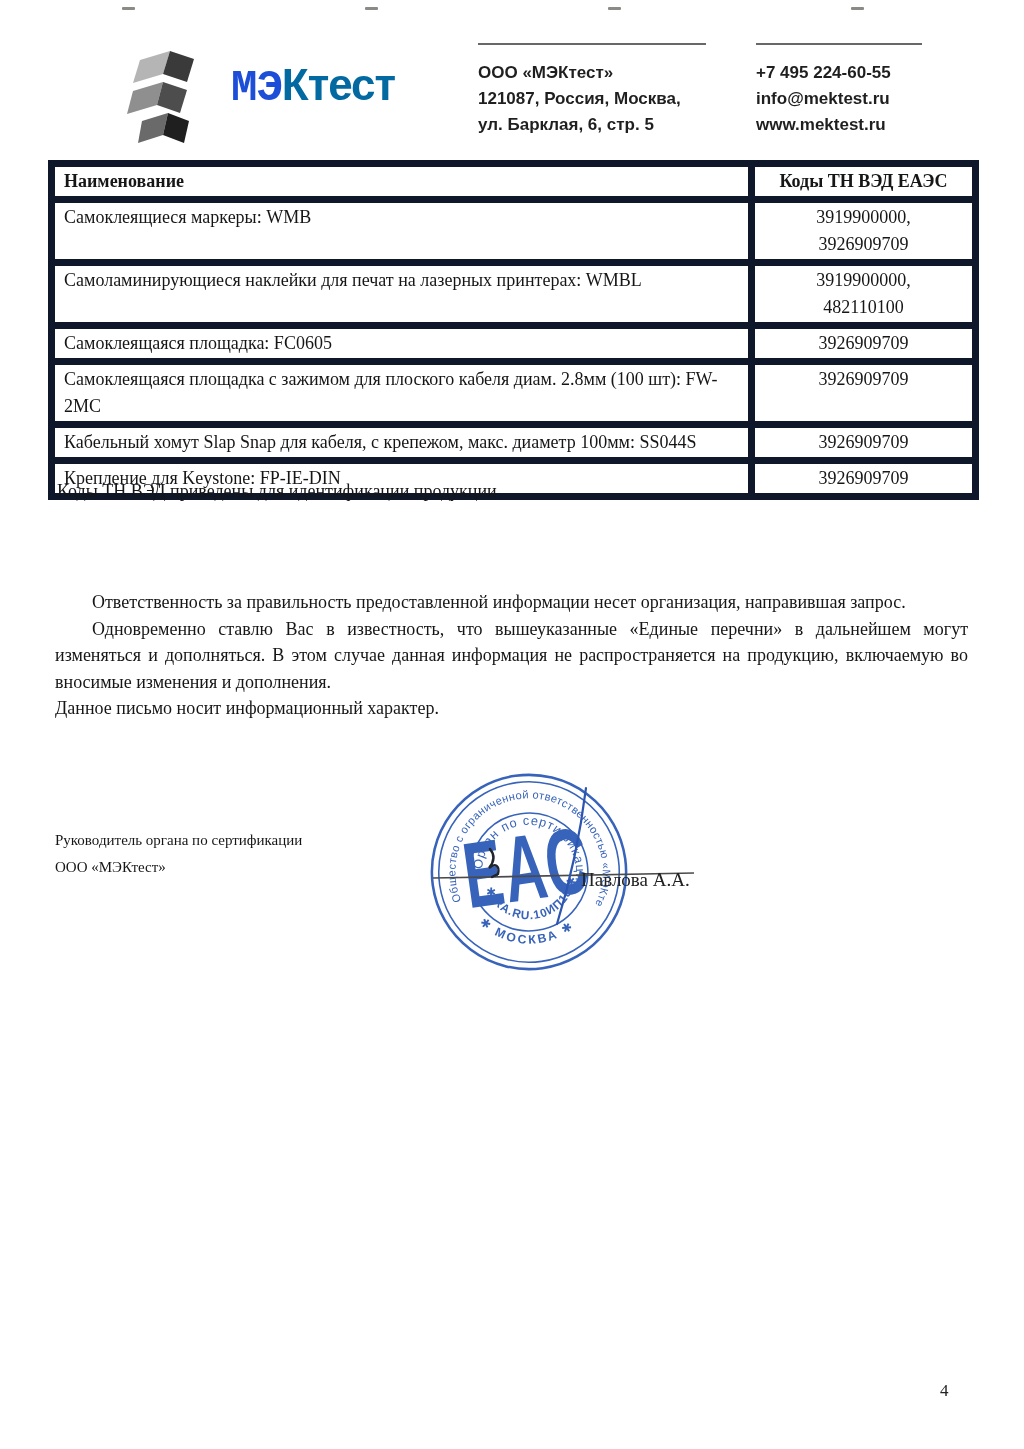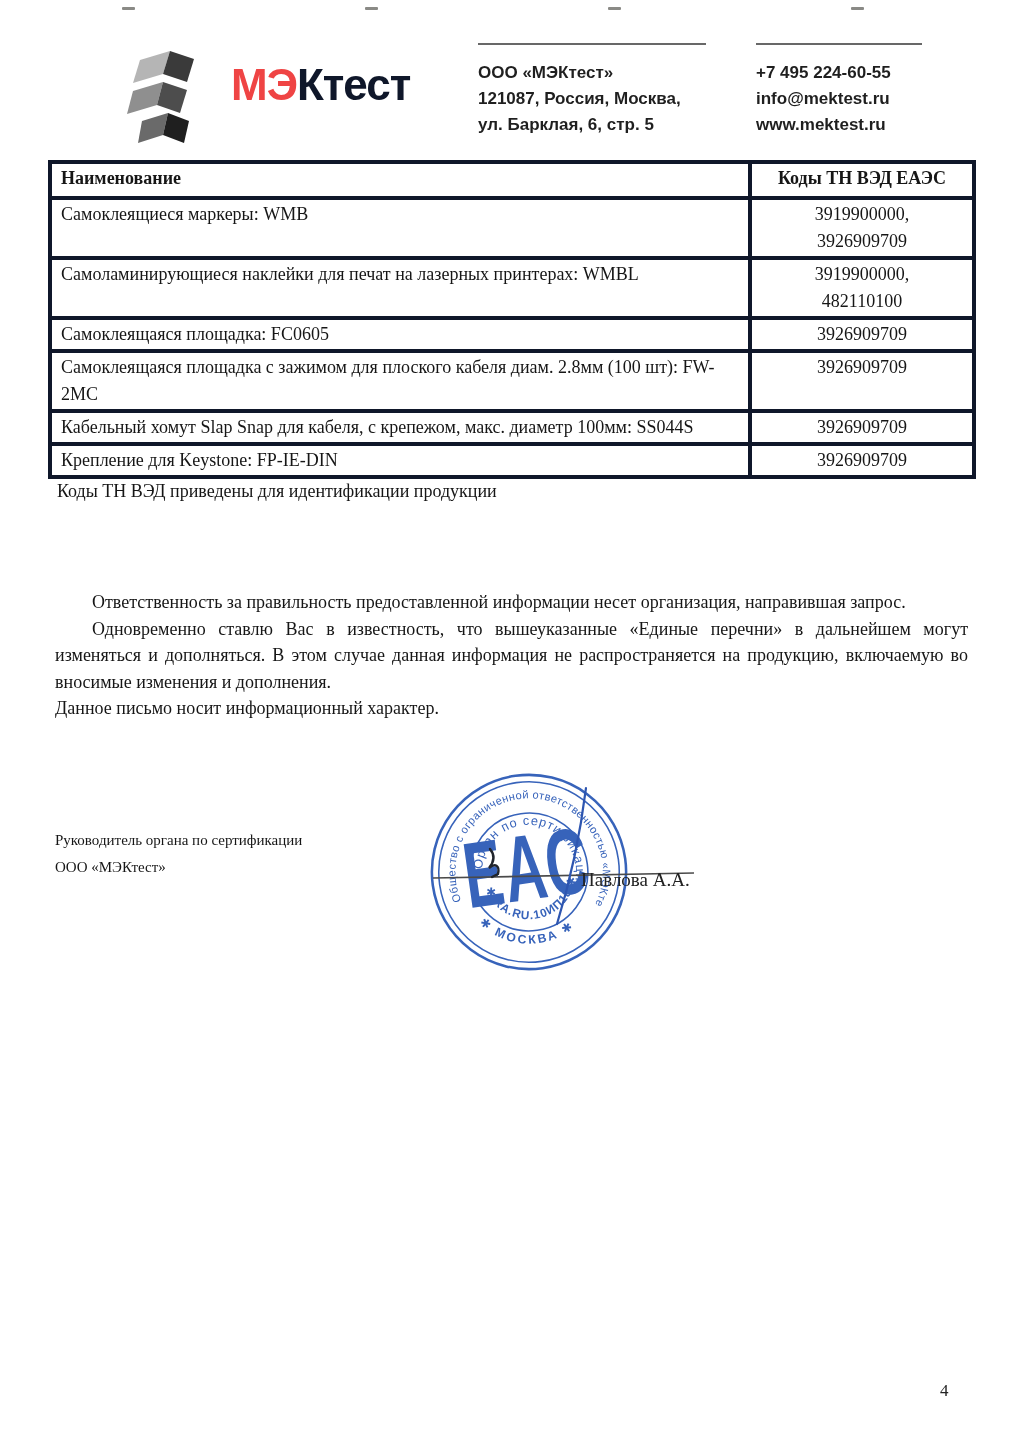--- a/index.html
+++ b/index.html
@@ -10,29 +10,29 @@
     overflow:hidden;
   }
   .abs { position:absolute; }
   .sans { font-family:"Liberation Sans","DejaVu Sans",sans-serif; }
 
   
   .scan-dash { position:absolute; top:7px; width:13px; height:3px; background:#8a8a86; border-radius:1px; }
 
   
   .logo-text { font-size:44px; font-weight:bold; letter-spacing:-1px; line-height:1; }
-  .logo-text .g { color:#ef4444; }
-  .logo-text .k { color:#0f172a; }
+  .logo-text .g { color:#1d4ed8;font-family:Liberation Mono, monospace; }
+  .logo-text .k { color:#0369a1; }
   .hdr-rule { position:absolute; height:2px; background:#4d4d4d; opacity:.85; }
   .contact { font-size:17px; font-weight:bold; line-height:26px; color:#1f1f1f; }
 
   
   table.codes { border-collapse:collapse; table-layout:fixed; width:924px; }
   table.codes th, table.codes td {
-    border:4px solid #0f172a; vertical-align:top; font-size:18px; line-height:27px;
+    border:7px solid #0f172a; vertical-align:top; font-size:18px; line-height:27px;
     padding:1px 9px;
   }
   table.codes th { font-weight:bold; }
   th.name-h { text-align:left; }
   th.code-h, td.code-c { text-align:center; padding:3px 4px; }
   td.name-c { text-align:left; }
 
   .note { font-size:18px; }
 
   .bodytext { width:913px; font-size:18px; line-height:26.5px; text-align:justify; }

